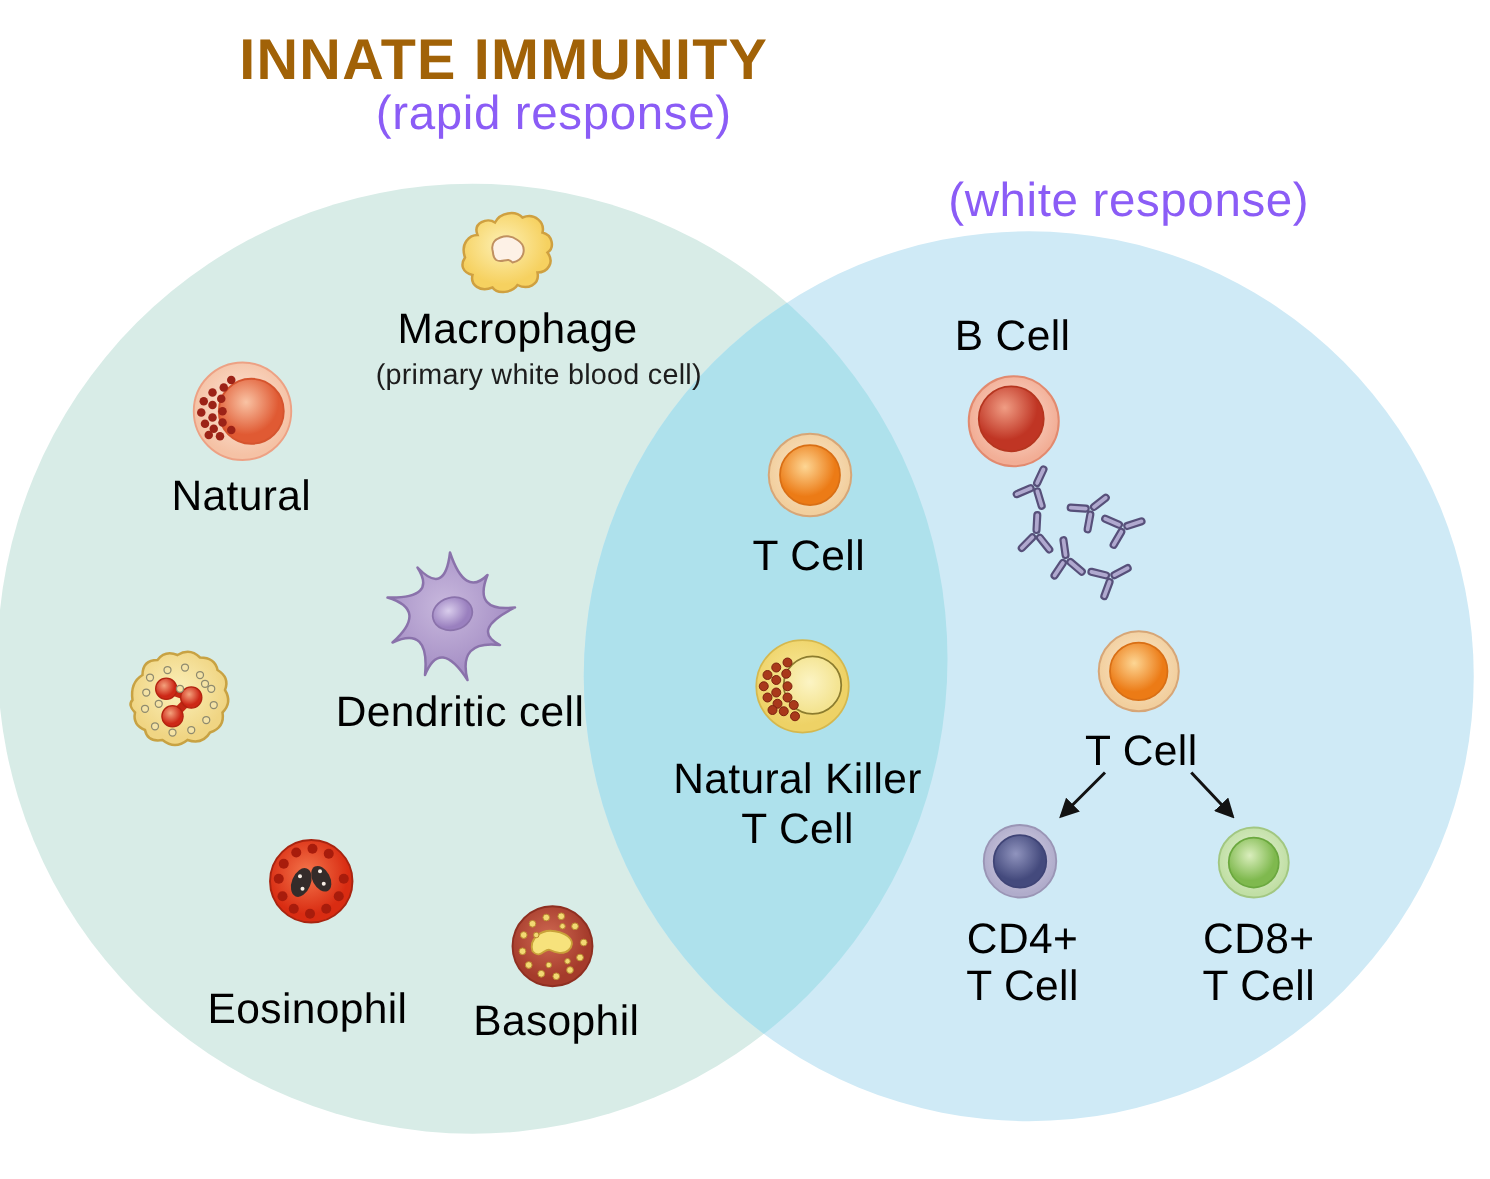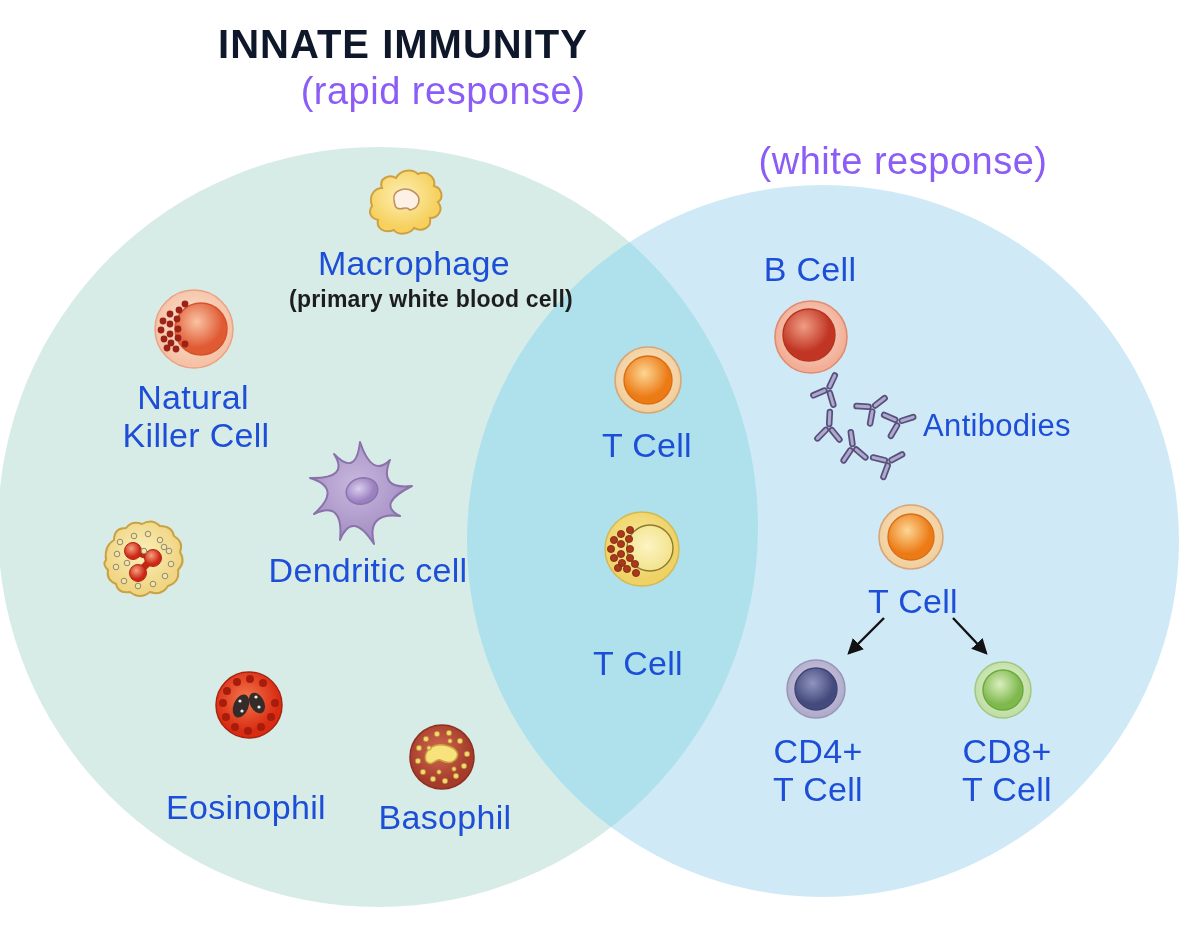--- a/index.html
+++ b/index.html
@@ -2,24 +2,24 @@
 <html><head>
 <meta charset="utf-8">
 <style>
   html,body{margin:0;padding:0;background:#ffffff;}
   #stage{
     position:relative;width:1192px;height:943px;overflow:hidden;background:#ffffff;
     font-family:"Liberation Sans", sans-serif;color:#1b1b1b;
   }
   #venn-svg{position:absolute;left:0;top:0;}
   .txt{position:absolute;transform:translateX(-50%);white-space:nowrap;line-height:1;}
-  .title{font-size:40px;font-weight:700;letter-spacing:1px;color:#0f172a;}
+  .title{font-size:46px;font-weight:700;letter-spacing:1px;color:#a16207;}
   .subtitle{font-size:38px;font-weight:400;letter-spacing:.5px;color:#8b5cf6;margin-left:40px;}
-  .lbl{font-size:34px;font-weight:400;letter-spacing:.3px;color:#1d4ed8;}
-  .sub{font-size:23px;font-weight:700;letter-spacing:.2px;color:#1d1d1d;}
+  .lbl{font-size:34px;font-weight:400;letter-spacing:.3px;color:#000000;}
+  .sub{font-size:23px;font-weight:400;letter-spacing:.2px;color:#1d1d1d;}
 </style>
 </head>
 <body>
 
 <div id="stage">
 
   <svg id="venn-svg" width="1192" height="943" viewBox="0 0 1192 943">
     <defs>
       <clipPath id="clipLeft">
           <circle cx="378" cy="527" r="380"></circle>
@@ -299,29 +299,28 @@
     </g>
   </svg>
 
   <div class="txt title" style="left:403px;top:24px">INNATE IMMUNITY</div>
   <div class="txt subtitle" style="left:403px;top:72px">(rapid response)</div>
   <div class="txt subtitle" style="left:863px;top:142px">(white response)</div>
 
   <div class="txt lbl" style="left:414px;top:246px">Macrophage</div>
   <div class="txt sub" style="left:431px;top:288px">(primary white blood cell)</div>
   <div class="txt lbl" style="left:193px;top:380px">Natural</div>
-  <div class="txt lbl" style="left:196px;top:418px">Killer Cell</div>
   <div class="txt lbl" style="left:368px;top:553px">Dendritic cell</div>
   <div class="txt lbl" style="left:246px;top:790px">Eosinophil</div>
   <div class="txt lbl" style="left:445px;top:800px">Basophil</div>
 
   <div class="txt lbl" style="left:647px;top:428px">T Cell</div>
+  <div class="txt lbl" style="left:638px;top:606px">Natural Killer</div>
   <div class="txt lbl" style="left:638px;top:646px">T Cell</div>
 
   <div class="txt lbl" style="left:810px;top:252px">B Cell</div>
-  <div class="txt lbl" style="left:997px;top:410px;font-size:31px">Antibodies</div>
   <div class="txt lbl" style="left:913px;top:584px">T Cell</div>
   <div class="txt lbl" style="left:818px;top:734px">CD4+</div>
   <div class="txt lbl" style="left:818px;top:772px">T Cell</div>
   <div class="txt lbl" style="left:1007px;top:734px">CD8+</div>
   <div class="txt lbl" style="left:1007px;top:772px">T Cell</div>
 
 </div>
 
 </body></html>

